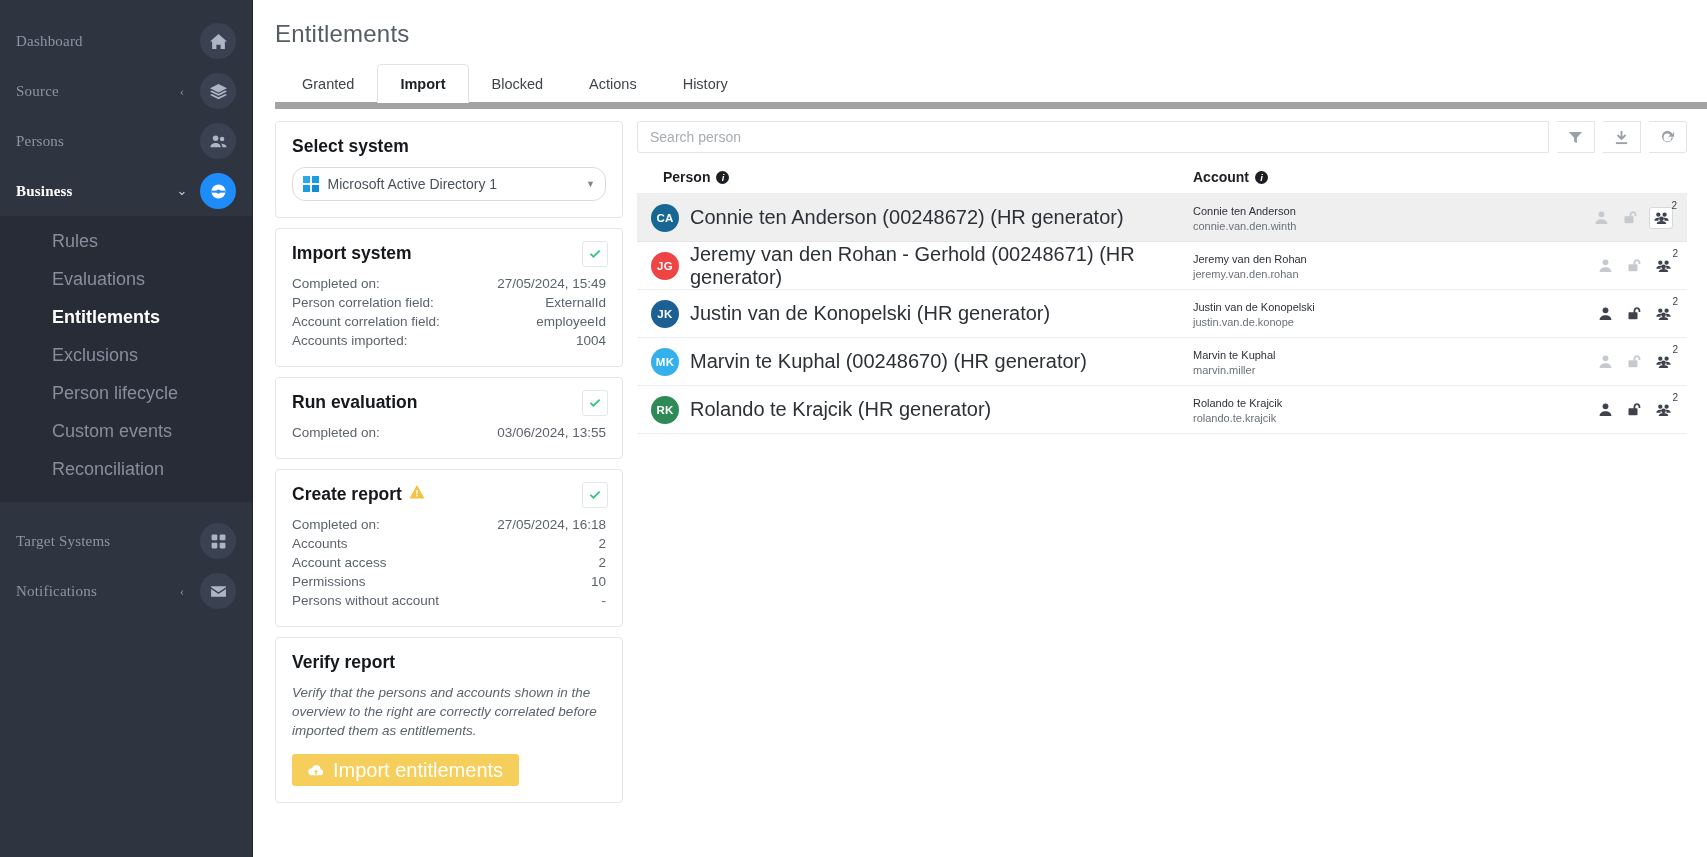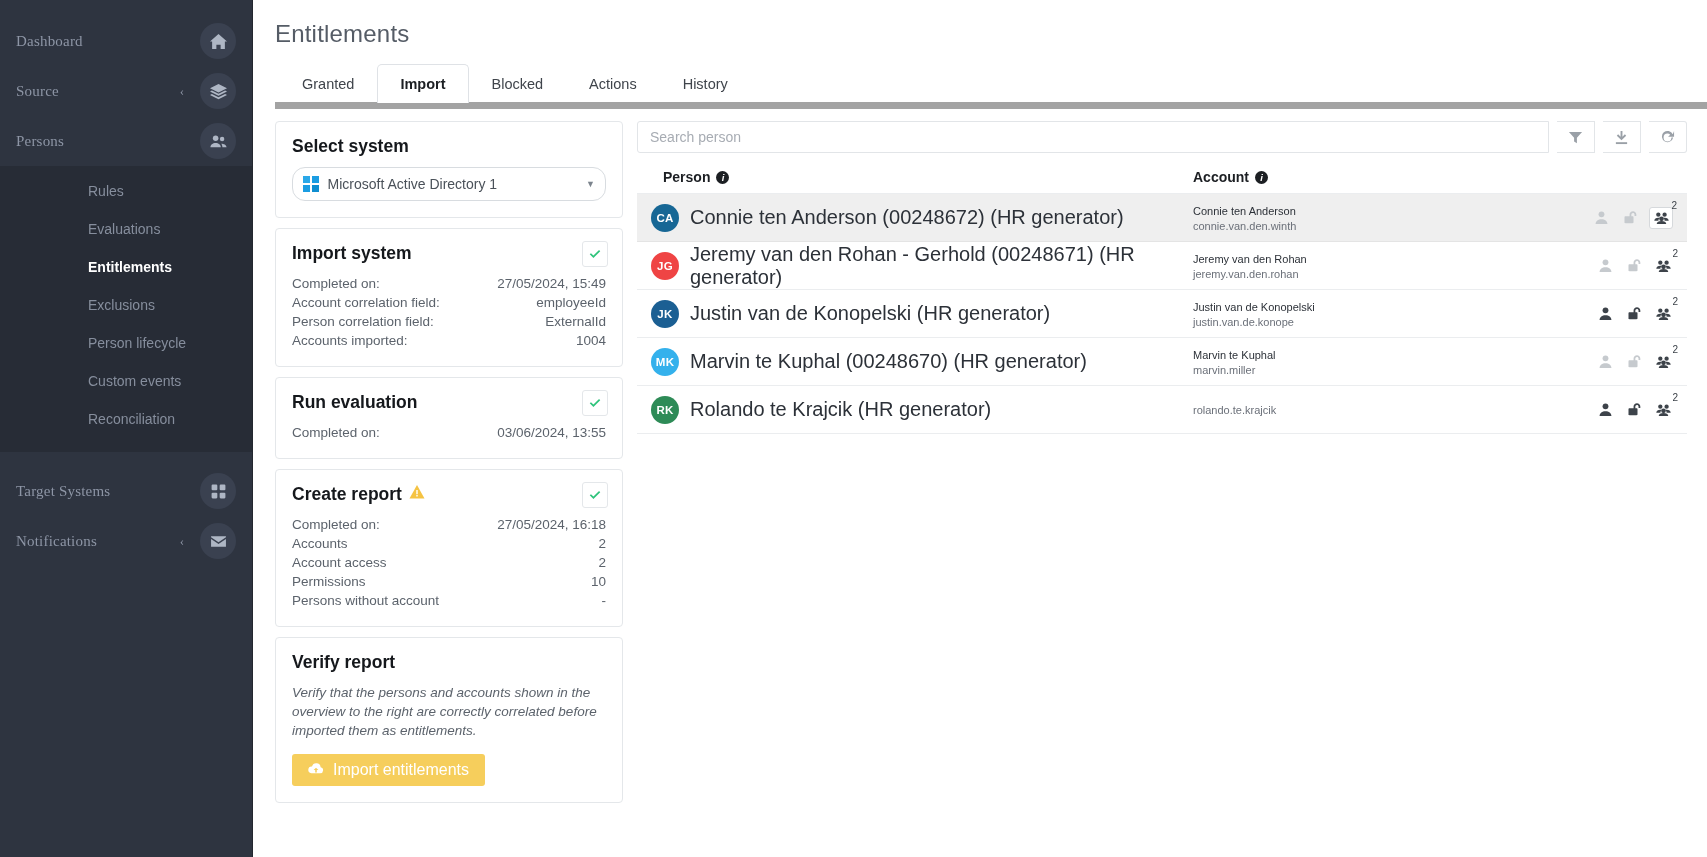--- a/index.html
+++ b/index.html
@@ -37,21 +37,21 @@
     background: #3a4150; display: flex; align-items: center;
     justify-content: center; margin-right: 16px; flex: 0 0 36px;
   }
   .nav-circle.accent { background: #1f8df9; }
   .nav-circle svg { width: 17px; height: 17px; fill: #aeb6c4; }
   .nav-circle.accent svg { fill: #ffffff; }
 
   .submenu { background: #272c36; padding: 6px 0 14px 0; }
   .sub-item {
     height: 38px; display: flex; align-items: center;
-    padding-left: 88px; color: #868e9d; font-size: 14px; cursor: pointer;
+    padding-left: 52px; color: #868e9d; font-size: 18px; cursor: pointer;
   }
   .sub-item.active { color: #ffffff; font-weight: bold; }
 
   .nav-gap { height: 14px; }
 
   
   .main { flex: 1; height: 857px; background: #ffffff; overflow: hidden; position: relative; }
   .page-title {
     font-size: 24px; color: #555c66; font-weight: 400;
     padding: 20px 0 0 22px; letter-spacing: .2px;
@@ -109,21 +109,21 @@
   .kv { display: flex; justify-content: space-between; font-size: 13.5px; color: #5c636c; line-height: 17px; padding: 1px 0; }
   .kv .v { color: #5c636c; }
 
   .verify-text {
     font-size: 13.5px; font-style: italic; color: #5c636c;
     line-height: 19px; margin-bottom: 14px;
   }
   .import-btn {
     background: #f6ce5c; border: none; border-radius: 3px;
     height: 32px; padding: 0 16px; display: inline-flex;
-    align-items: center; gap: 9px; color: #ffffff; font-size: 16px;
+    align-items: center; gap: 9px; color: #ffffff; font-size: 20px;
     cursor: pointer; font-family: inherit;
   }
   .import-btn svg { width: 16px; height: 13px; fill: #ffffff; }
 
   
   .right-col { flex: 1; min-width: 0; }
   .search-row { display: flex; gap: 8px; align-items: stretch; }
   .search-input {
     flex: 1; height: 32px; border: 1px solid #e2e5e8; border-radius: 3px 0 0 3px;
     padding: 0 12px; font-size: 14px; color: #3c4249; outline: none;
@@ -213,20 +213,31 @@
           </span>
     </div>
         <div class="nav-item ">
       <span class="nav-label">Persons</span>
       <span class="chev"></span>
       <span class="nav-circle ">
             <svg viewBox="0 0 16 16">
               <circle cx="5.3" cy="5" r="2.6"></circle>
               <circle cx="11.4" cy="5.6" r="2.1"></circle>
               <path d="M.4 13.5c0-2.7 2.2-4.2 4.9-4.2s4.9 1.5 4.9 4.2zM10.6 10c2.2.1 4.8.9 5 3.5h-3.9c0-1.4-.4-2.6-1.1-3.5z"></path>
+            </svg>
+          </span>
+    </div>
+        <div class="nav-item active">
+      <span class="nav-label">Business</span>
+      <span class="chev down">⌄</span>
+      <span class="nav-circle accent">
+            <svg viewBox="0 0 16 16">
+              <circle cx="8" cy="8" r="6.6"></circle>
+              <path d="M1.4 7.2h13.2v1.9H1.4z" fill="#1f8df9"></path>
+              <circle cx="8" cy="8" r="2" fill="#1f8df9"></circle>
             </svg>
           </span>
     </div>
       </div>
     <div class="submenu" id="submenu">
         <div class="sub-item ">Rules</div>
         <div class="sub-item ">Evaluations</div>
         <div class="sub-item active">Entitlements</div>
         <div class="sub-item ">Exclusions</div>
         <div class="sub-item ">Person lifecycle</div>
@@ -294,26 +305,26 @@
                 <path d="M6.2 12.6 2 8.4l1.4-1.4 2.8 2.8L12.6 3.4 14 4.8z"></path>
               </svg>
           </div>
           <h3>Import system</h3>
           <div id="import-rows">
               <div class="kv">
        <span class="k">Completed on:</span>
        <span class="v">27/05/2024, 15:49</span>
      </div>
               <div class="kv">
+       <span class="k">Person correlation field:</span>
+       <span class="v">ExternalId</span>
+     </div>
+              <div class="kv">
        <span class="k">Account correlation field:</span>
        <span class="v">employeeId</span>
-     </div>
-              <div class="kv">
-       <span class="k">Person correlation field:</span>
-       <span class="v">ExternalId</span>
      </div>
               <div class="kv">
        <span class="k">Accounts imported:</span>
        <span class="v">1004</span>
      </div>
             </div>
         </div>
 
         <div class="card">
           <div class="check-badge">
@@ -545,20 +556,21 @@
         <span class="badge">2</span>
       </span>
     </div>
   </div>
   <div class="row ">
     <div class="cell-person">
       <span class="avatar" style="background:#2e8b57">RK</span>
       <span class="person-name">Rolando te Krajcik (HR generator)</span>
     </div>
     <div class="cell-account">
+      <div class="acct-name">Rolando te Krajcik</div>
       <div class="acct-login">rolando.te.krajcik</div>
     </div>
     <div class="cell-actions">
       <span class="act on">
                   <svg viewBox="0 0 16 16">
                     <circle cx="8" cy="4.6" r="3.1"></circle>
                     <path d="M1.7 15c0-3.3 2.8-5.1 6.3-5.1s6.3 1.8 6.3 5.1z"></path>
                   </svg>
                 </span>
       <span class="act on">

